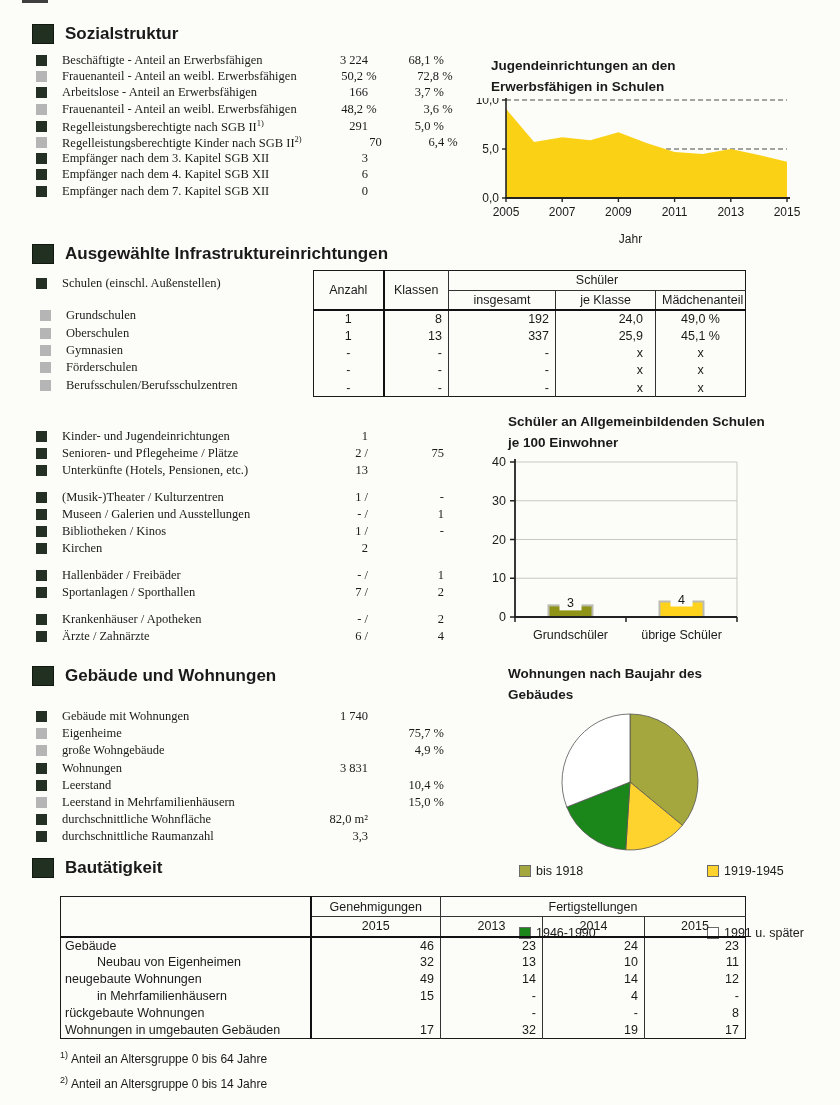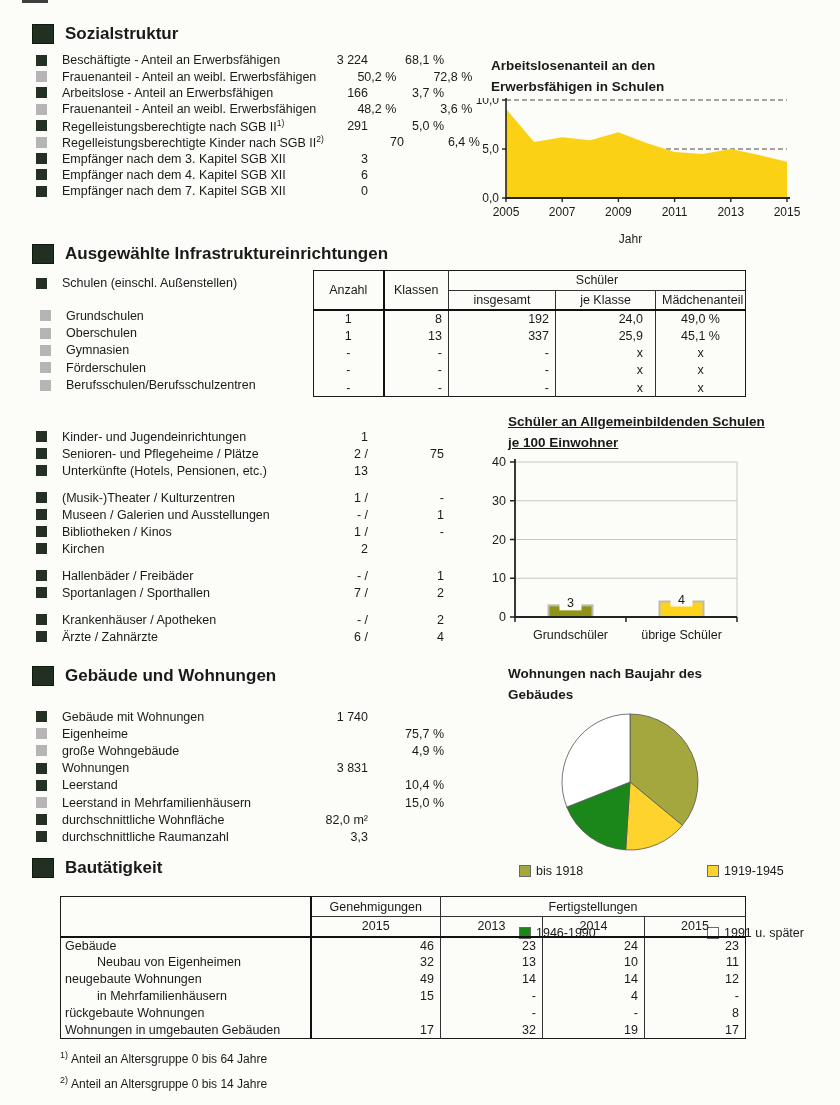--- a/index.html
+++ b/index.html
@@ -5,38 +5,38 @@
   html,body{margin:0;padding:0;background:#d8d8d8;}
   .page{position:relative;width:840px;height:1105px;background:#fcfcf8;
         font-family:"Liberation Sans",sans-serif;color:#1a1a1a;overflow:hidden;}
   .corner-mark{position:absolute;left:22px;top:0;width:26px;height:3px;background:#3f3f3f;}
 
   .section-header{position:absolute;left:32px;display:flex;align-items:center;gap:11px;}
   .header-square{width:20px;height:18px;border:1px solid #101810;}
   .section-title{font-size:17px;font-weight:700;}
 
   .stat-list{position:absolute;left:36px;width:408px;}
-  .stat-row{display:grid;grid-template-columns:26px 1fr 80px 76px;align-items:center;}
+  .stat-row{display:grid;grid-template-columns:26px 1fr 80px 76px;align-items:center;font-family:Liberation Serif, serif;}
   .soz .stat-row{height:16.4px;}
   .infra .stat-row{height:17px;}
   .geb .stat-row{height:17.2px;}
   .schoolrows .stat-row{height:17.4px;}
   .stat-row.gap{margin-top:10px;}
   .bullet{width:11px;height:11px;}
   .stat-label{font-size:12.5px;white-space:nowrap;}
   .stat-label sup{font-size:8.5px;}
   .stat-v1,.stat-v2{font-size:12.5px;text-align:right;white-space:nowrap;}
 
   .chart{position:absolute;}
   .chart-title{font-weight:700;font-size:13.5px;line-height:1.55;}
   #area-chart{left:470px;top:56px;width:345px;}
   #area-chart .chart-title{padding-left:21px;}
   #area-xaxis-label{text-align:center;font-size:12px;width:321px;margin-top:2px;}
   #bar-chart{left:490px;top:412px;width:300px;}
-  #bar-chart .chart-title{padding-left:18px;text-decoration:underline;}
+  #bar-chart .chart-title{padding-left:18px;}
   #pie-chart{left:495px;top:664px;width:320px;}
   #pie-chart .chart-title{padding-left:13px;}
   #pie-legend{display:grid;grid-template-columns:140px 160px;row-gap:15px;margin-left:24px;margin-top:4px;gap:48px;}
   .legend-item{display:flex;align-items:center;gap:5px;font-size:12.5px;}
   .legend-swatch{width:10px;height:10px;border:1px solid #6a6a6a;flex:0 0 auto;}
 
   table.data-table{position:absolute;border-collapse:collapse;table-layout:fixed;
         font-size:12.5px;background:transparent;}
   .data-table th,.data-table td{padding:0 6px;font-weight:400;overflow:hidden;white-space:nowrap;}
 
@@ -134,21 +134,21 @@
       </div>
       <div class="stat-row">
         <span class="bullet" style="background: rgb(36, 48, 36);"></span>
         <span class="stat-label">Empfänger nach dem 7. Kapitel SGB XII</span>
         <span class="stat-v1">0</span>
         <span class="stat-v2"></span>
       </div>
     </div>
 
   <div class="chart" id="area-chart">
-    <div class="chart-title">Arbeitslosenanteil an den</div>
+    <div class="chart-title">Jugendeinrichtungen an den</div>
     <div class="chart-title">Erwerbsfähigen in Schulen</div>
     <svg id="area-svg" width="340" height="128">
         <line x1="36" y1="2" x2="317" y2="2" stroke="#4a4a4a" stroke-width="1" stroke-dasharray="5 3"></line>
         <line x1="36" y1="51" x2="317" y2="51" stroke="#4a4a4a" stroke-width="1" stroke-dasharray="5 3"></line>
         <polygon points="36.0,10.8 64.1,44.1 92.2,39.2 120.3,42.2 148.4,34.3 176.5,45.1 204.6,53.9 232.7,55.9 260.8,51.0 288.9,56.9 317.0,63.7 317,100 36,100" fill="#FBD116"></polygon>
         <line x1="36" y1="0" x2="36" y2="100" stroke="#222" stroke-width="1.6"></line>
         <line x1="35" y1="100" x2="320" y2="100" stroke="#222" stroke-width="1.8"></line>
         <line x1="32" y1="100" x2="36" y2="100" stroke="#222" stroke-width="1.4"></line>
         <text x="29" y="104" text-anchor="end" font-size="12" fill="#1a1a1a">0,0</text>
         <line x1="32" y1="51" x2="36" y2="51" stroke="#222" stroke-width="1.4"></line>

